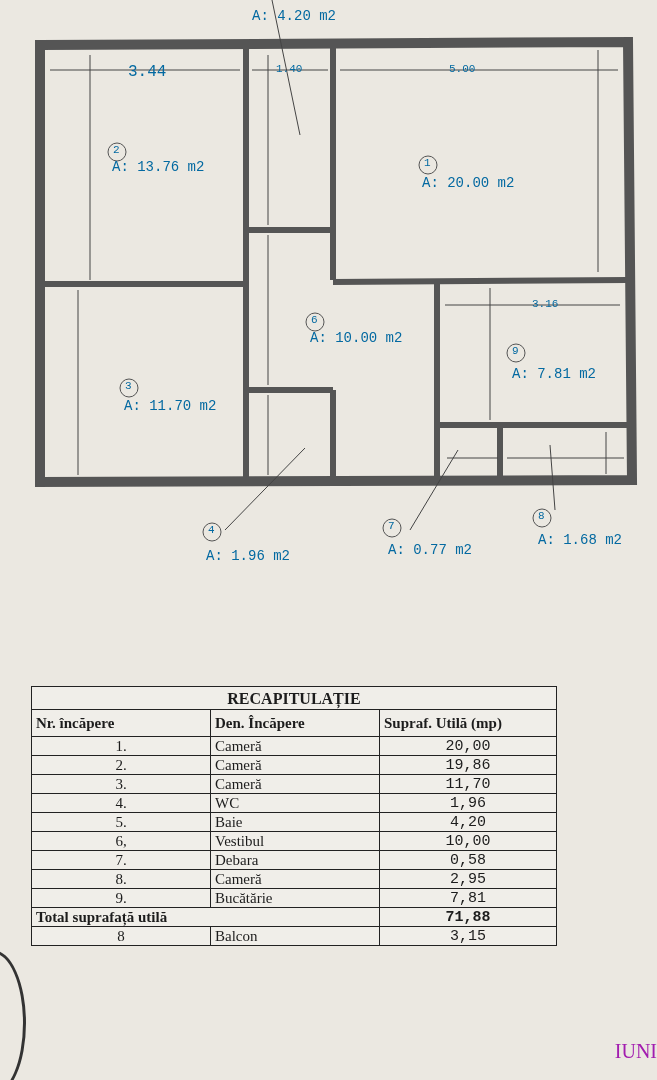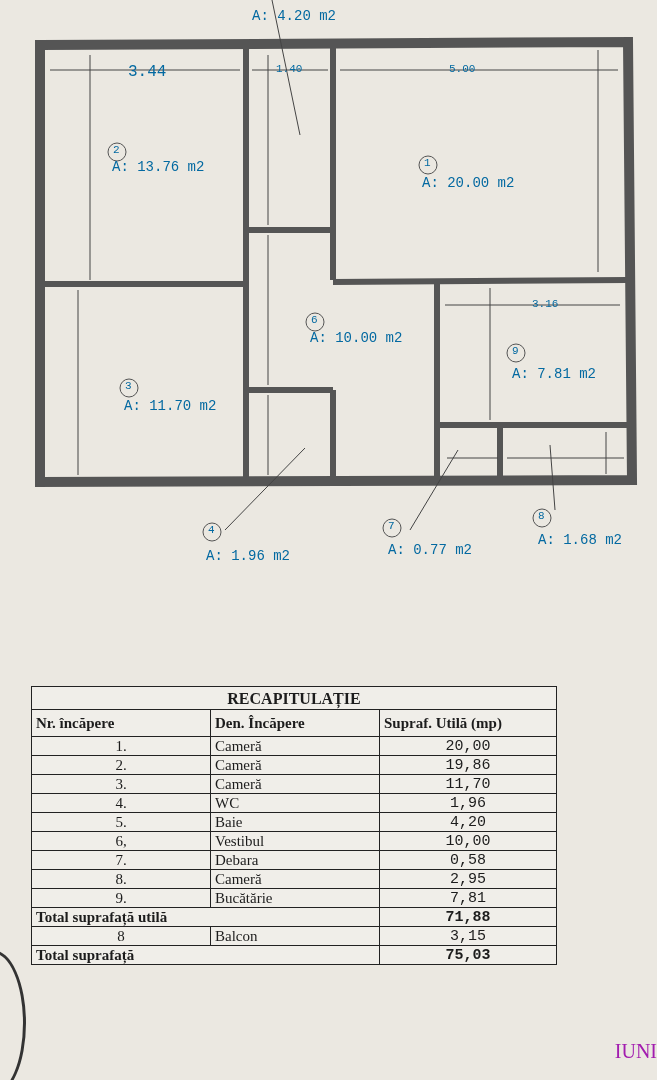--- a/index.html
+++ b/index.html
@@ -150,22 +150,18 @@
         </tr>
     <tr>
           <td class="bold" colspan="2">Total suprafață utilă</td>
           <td class="val bold">71,88</td>
         </tr>
     <tr>
           <td class="nr">8</td>
           <td class="den">Balcon</td>
           <td class="val">3,15</td>
         </tr>
-    <tr>
-          <td class="bold" colspan="2">Total suprafață</td>
-          <td class="val bold">75,03</td>
-        </tr>
   </tbody>
     </table>
 </div>
 
 <div class="stamp"></div>
 <div class="footer">IUNI</div>
 
 </body></html>

